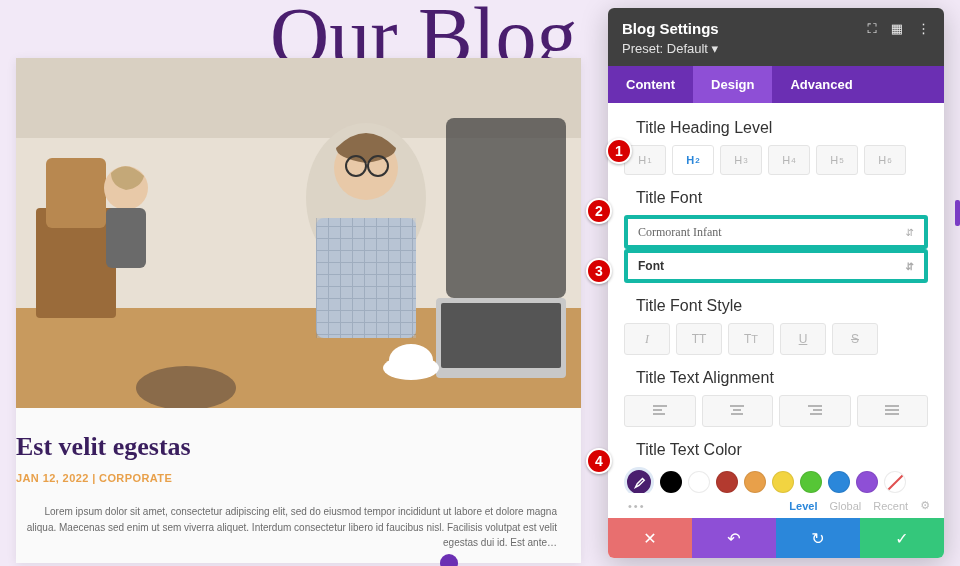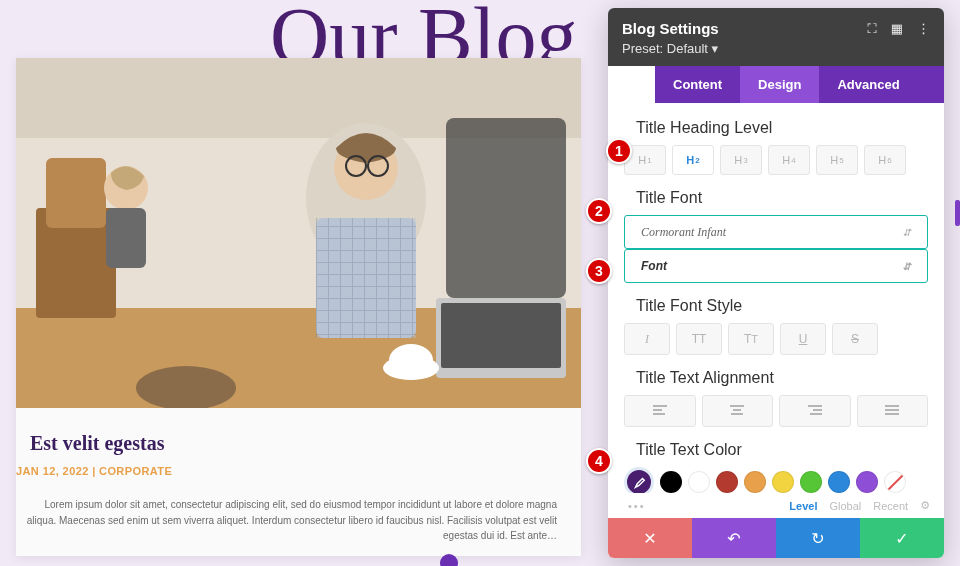--- a/index.html
+++ b/index.html
@@ -2,43 +2,43 @@
 <html><head>
 <meta charset="utf-8">
 <style>
 * { box-sizing: border-box; margin: 0; padding: 0; }
 body { font-family: -apple-system, Helvetica, Arial, sans-serif; background: #f2e9f7; width: 960px; height: 566px; overflow: hidden; position: relative; }
 .page-bg-title { position: absolute; top: -10px; left: 270px; font-size: 82px; font-family: Georgia, serif; color: #4a1e6e; font-weight: 400; }
 .blog-card { position: absolute; left: 16px; top: 58px; width: 565px; background: #fff; box-shadow: 0 2px 10px rgba(0,0,0,0.08); }
 .blog-image { width: 100%; height: 350px; background: linear-gradient(135deg,#d4c8b8 0%,#c9bfb0 100%); position: relative; overflow: hidden; }
 .blog-image svg { width: 100%; height: 100%; }
 .blog-body { padding: 24px 24px 12px 0; background: #fafafa; }
-.blog-title { font-family: Georgia, serif; font-size: 20px; color: #3a1e5e; margin-bottom: 10px; padding-left: 14px; }
+.blog-title { font-family: Georgia, serif; font-size: 26px; color: #3a1e5e; margin-bottom: 10px; }
 .blog-meta { font-size: 11px; color: #e8a04a; font-weight: 600; letter-spacing: 0.4px; margin-bottom: 20px; }
 .blog-excerpt { font-size: 10px; color: #6b6b6b; line-height: 1.55; text-align: right; }
 .purple-dot { position: absolute; left: 440px; top: 554px; width: 18px; height: 18px; border-radius: 50%; background: #6b2fb3; }
 
 .panel { position: absolute; right: 16px; top: 8px; width: 336px; background: #fff; border-radius: 6px; box-shadow: 0 6px 28px rgba(0,0,0,0.22); overflow: hidden; }
 .panel-head { background: #404040; color: #fff; padding: 12px 14px 10px; }
 .panel-title-row { display: flex; align-items: center; justify-content: space-between; }
 .panel-title { font-size: 15px; font-weight: 700; }
 .panel-icons { display: flex; gap: 14px; align-items: center; }
 .panel-icons span { font-size: 13px; opacity: 0.9; cursor: pointer; }
 .preset-row { font-size: 13px; opacity: 0.85; margin-top: 4px; }
-.tabs { display: flex; background: #6b2fb3; margin-left: 47px; }
+.tabs { display: flex; background: #6b2fb3; }
 .tab { flex: 0 0 auto; padding: 11px 18px; color: #fff; font-size: 13px; font-weight: 600; cursor: pointer; }
 .tab.active { background: #8e4fd6; }
 .panel-body { padding: 14px 16px 6px; max-height: 390px; overflow-y: auto; }
 .setting-label { font-size: 16px; color: #333; font-weight: 400; margin: 14px 12px 8px; display: flex; align-items: center; gap: 8px; }
 .setting-label:first-child { margin-top: 2px; }
 .heading-row, .style-row, .align-row { display: flex; gap: 6px; }
 .h-btn { width: 42px; height: 30px; border: 1px solid #e4e4e4; background: #f7f7f7; border-radius: 3px; font-size: 11px; color: #b5b5b5; display: flex; align-items: center; justify-content: center; cursor: pointer; }
 .h-btn.selected { color: #2b87da; font-weight: 600; background: #fff; }
 .h-sub { font-size: 8px; margin-left: 1px; }
-.select-box { width: 100%; height: 34px; border: 1px solid #14b8a6; border-radius: 3px; background: #fff; padding: 0 16px; display: flex; align-items: center; justify-content: space-between; font-size: 12px; color: #666; cursor: pointer; font-family: Georgia, serif; font-style: italic; }
+.select-box { width: 100%; height: 34px; border: 4px solid #14b8a6; border-radius: 3px; background: #fff; padding: 0 10px; display: flex; align-items: center; justify-content: space-between; font-size: 12px; color: #666; cursor: pointer; font-family: Georgia, serif; }
 .select-box.bold-sel { font-family: inherit; font-weight: 700; color: #333; }
 .select-arrow { font-size: 10px; color: #aaa; }
 .style-btn { width: 46px; height: 32px; border: 1px solid #e4e4e4; background: #f7f7f7; border-radius: 3px; display: flex; align-items: center; justify-content: center; color: #b5b5b5; font-size: 12px; cursor: pointer; }
 .style-btn .ital { font-style: italic; font-family: Georgia, serif; }
 .style-btn .sc { font-size: 11px; }
 .style-btn .under { text-decoration: underline; }
 .style-btn .strike { text-decoration: line-through; }
 .align-btn { flex: 1; height: 32px; border: 1px solid #e4e4e4; background: #f7f7f7; border-radius: 3px; display: flex; align-items: center; justify-content: center; cursor: pointer; }
 .align-btn svg { width: 14px; height: 12px; }
 .color-row { display: flex; align-items: center; gap: 6px; flex-wrap: wrap; }

